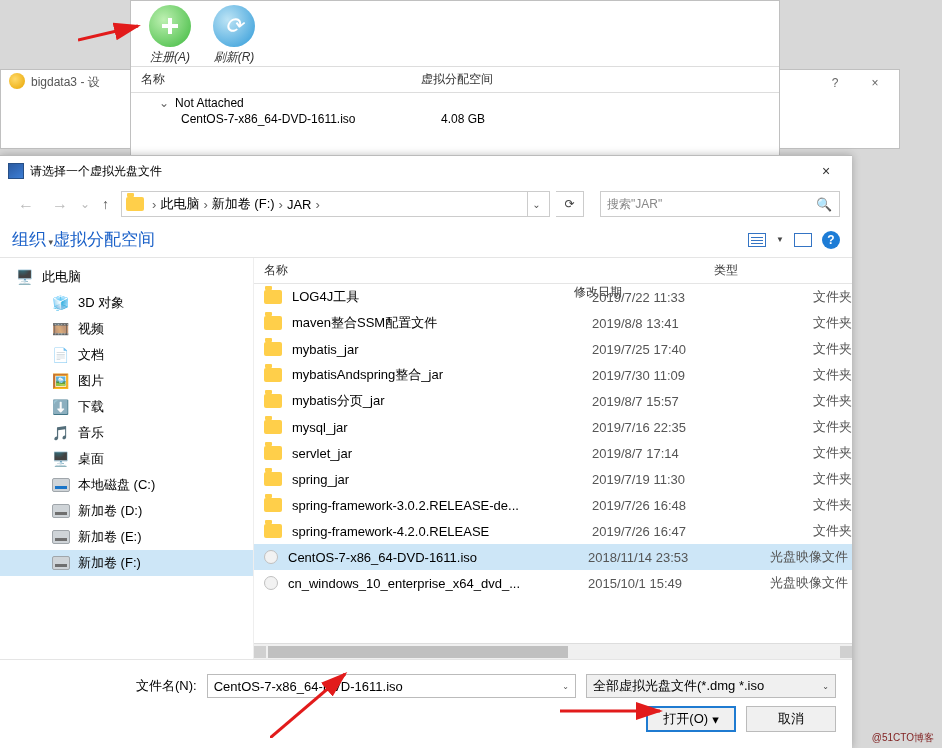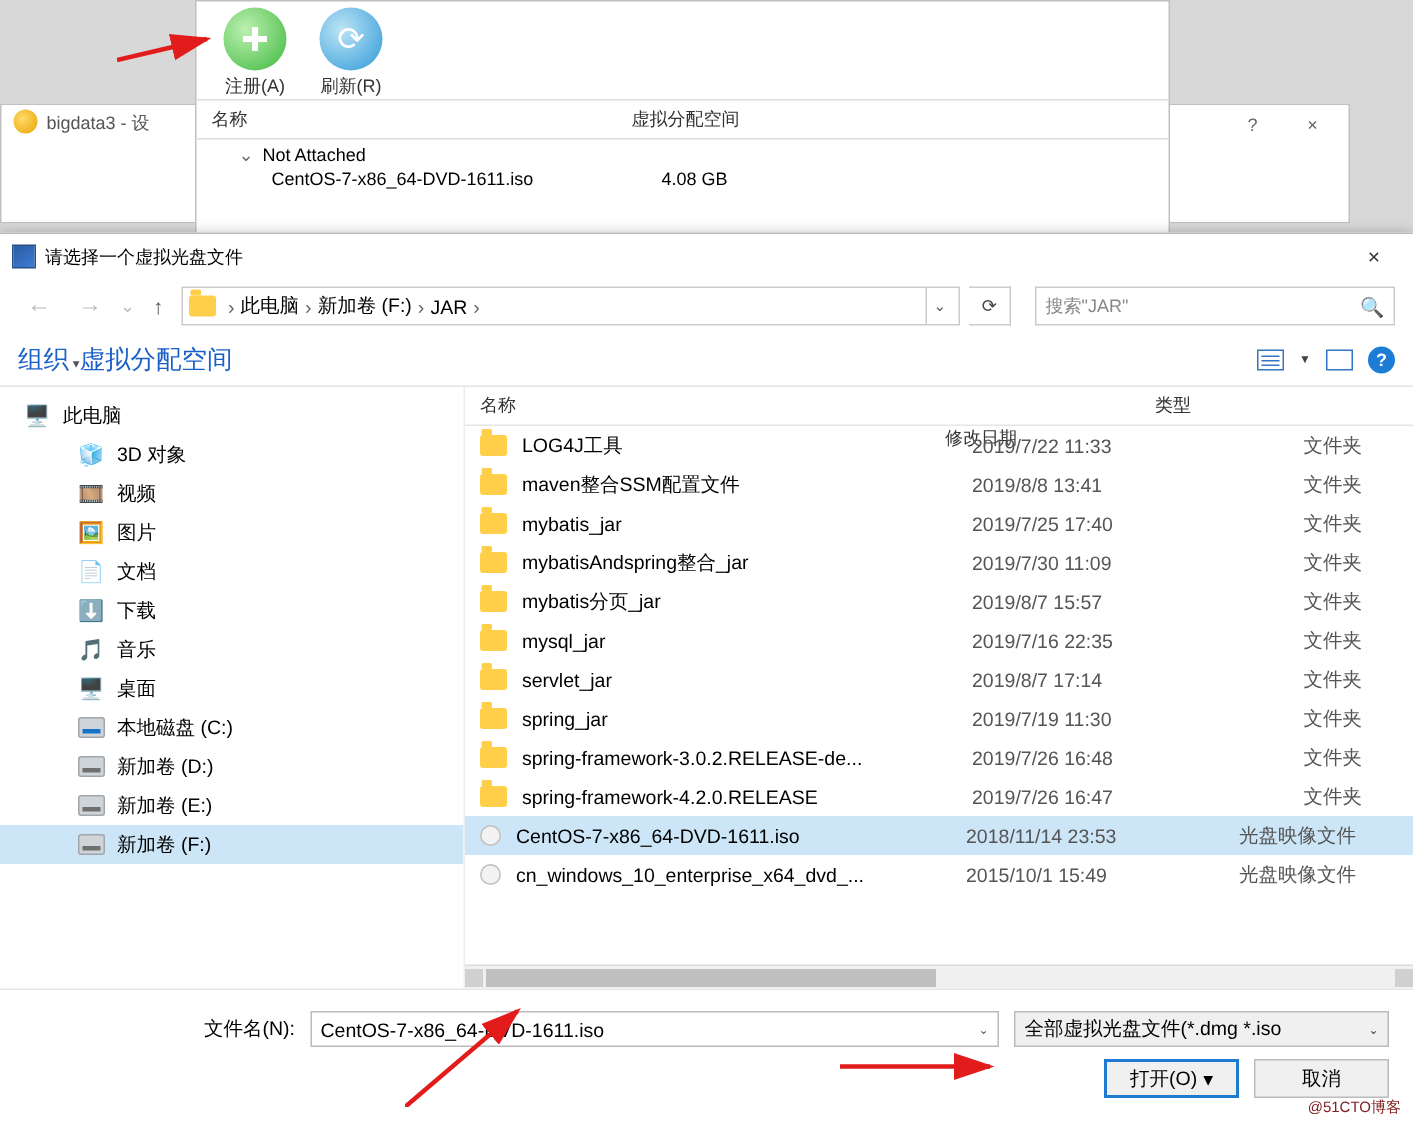--- a/index.html
+++ b/index.html
@@ -73,20 +73,21 @@
     top: 0;
     width: 650px;
     height: 160px;
     background: #fff;
     border: 1px solid #c0c0c0;
   }
   .media-toolbar {
     display: flex;
     gap: 22px;
     padding: 4px 18px 0 18px;
+    font-style: italic;
   }
   .tool-btn {
     display: flex; flex-direction: column; align-items: center;
     font-size: 12px; color: #333;
   }
   .tool-icon {
     width: 42px; height: 42px;
     border-radius: 50%;
     position: relative;
     margin-bottom: 2px;
@@ -137,21 +138,21 @@
     position: absolute;
     pointer-events: none;
   }
   .arrow svg { display: block; }
 
   
   .picker {
     position: absolute;
     left: 0px;
     top: 155px;
-    width: 942px;
+    width: 852px;
     height: 593px;
     background: #fff;
     border-top: 1px solid #bbb;
     box-shadow: 0 0 8px rgba(0,0,0,.25);
   }
   .picker-title {
     height: 30px;
     display: flex;
     align-items: center;
     padding: 0 8px;
@@ -538,26 +539,26 @@
         </div>
       <div class="nav-item sub">
           <span class="nav-ico ci-3d"></span>
           <span>3D 对象</span>
         </div>
       <div class="nav-item sub">
           <span class="nav-ico ci-vid"></span>
           <span>视频</span>
         </div>
       <div class="nav-item sub">
+          <span class="nav-ico ci-doc"></span>
+          <span>文档</span>
+        </div>
+      <div class="nav-item sub">
           <span class="nav-ico ci-pic"></span>
           <span>图片</span>
-        </div>
-      <div class="nav-item sub">
-          <span class="nav-ico ci-doc"></span>
-          <span>文档</span>
         </div>
       <div class="nav-item sub">
           <span class="nav-ico ci-dl"></span>
           <span>下载</span>
         </div>
       <div class="nav-item sub">
           <span class="nav-ico ci-mus"></span>
           <span>音乐</span>
         </div>
       <div class="nav-item sub">

